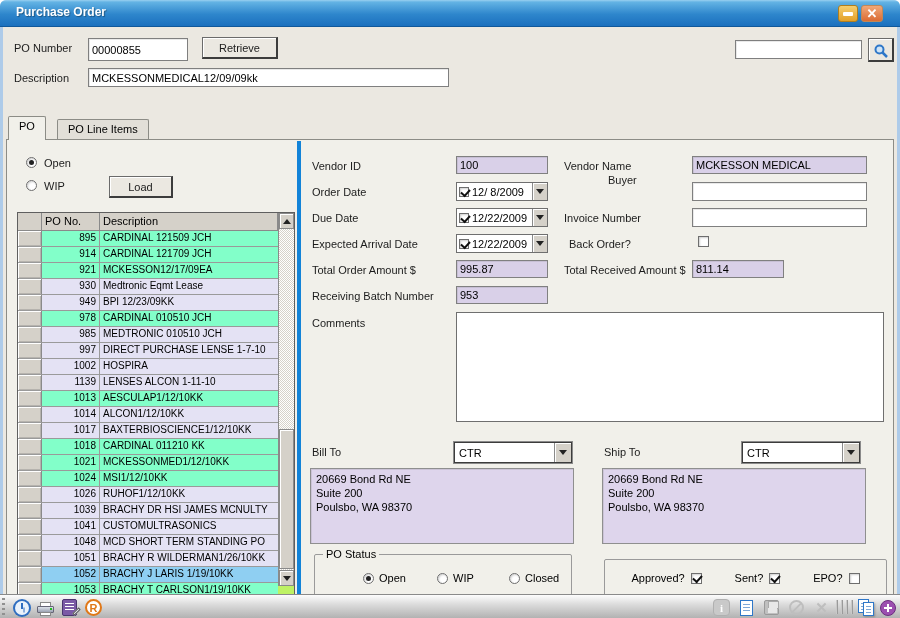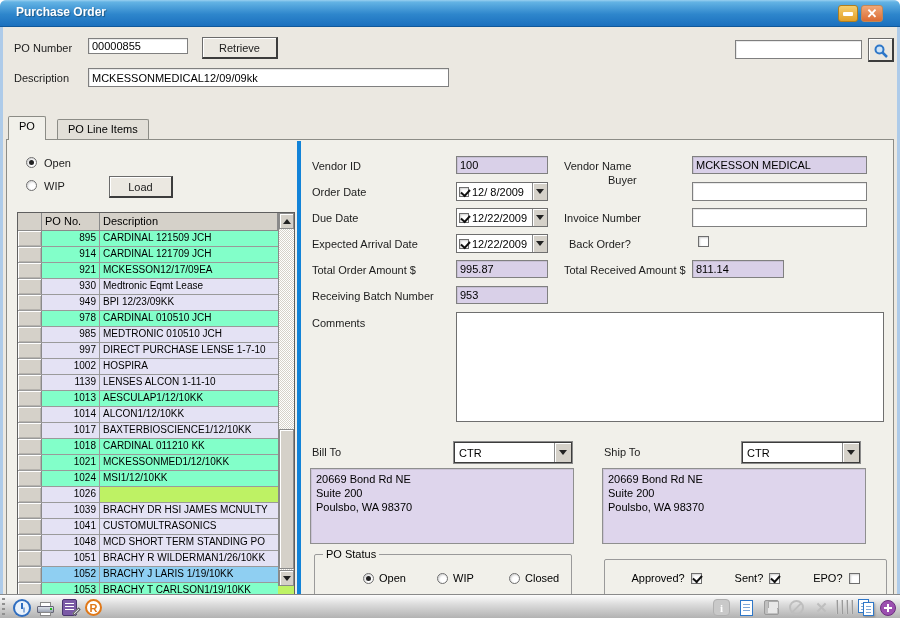--- a/index.html
+++ b/index.html
@@ -152,21 +152,21 @@
         <span class="bar"></span>
       </span>
     <span class="winbtn btn-close">
         <span>✕</span>
       </span>
   </div>
 
   <div class="form-area">
 
     <span class="lbl" style="left:11px;top:15px;">PO Number</span>
-    <input class="tbx" style="left: 85px; top: 11px; width: 100px; height: 16px;" value="00000855">
+    <input class="tbx" style="left: 85px; top: 11px; width: 100px; height: 23px;" value="00000855">
     <button class="bevel-btn" style="left:199px;top:10px;width:76px;height:22px;">Retrieve</button>
 
     <input class="tbx" style="left: 732px; top: 13px; width: 127px; height: 19px;" value="">
     <button class="bevel-btn" style="left:865px;top:11px;width:26px;height:24px;padding-top:3px;">
       <svg class="mag" width="16" height="16" viewBox="0 0 16 16" style="margin:0 auto;">
         <circle cx="6.5" cy="6.5" r="4" fill="#CFE4F6" stroke="#2E77C8" stroke-width="2"></circle>
         <line x1="9.5" y1="9.5" x2="14" y2="14" stroke="#2E77C8" stroke-width="2.5"></line>
       </svg>
     </button>
 
@@ -268,20 +268,21 @@
     <div class="tcell desccell">MCKESSONMED1/12/10KK</div>
   </div>
             <div class="trow row-teal">
     <div class="tcell selcell"></div>
     <div class="tcell nocell">1024</div>
     <div class="tcell desccell">MSI1/12/10KK</div>
   </div>
             <div class="trow row-lav">
     <div class="tcell selcell"></div>
     <div class="tcell nocell">1026</div>
+    <div class="tcell desccell">RUHOF1/12/10KK</div>
   </div>
             <div class="trow row-lav">
     <div class="tcell selcell"></div>
     <div class="tcell nocell">1039</div>
     <div class="tcell desccell">BRACHY DR HSI JAMES MCNULTY</div>
   </div>
             <div class="trow row-lav">
     <div class="tcell selcell"></div>
     <div class="tcell nocell">1041</div>
     <div class="tcell desccell">CUSTOMULTRASONICS</div>

